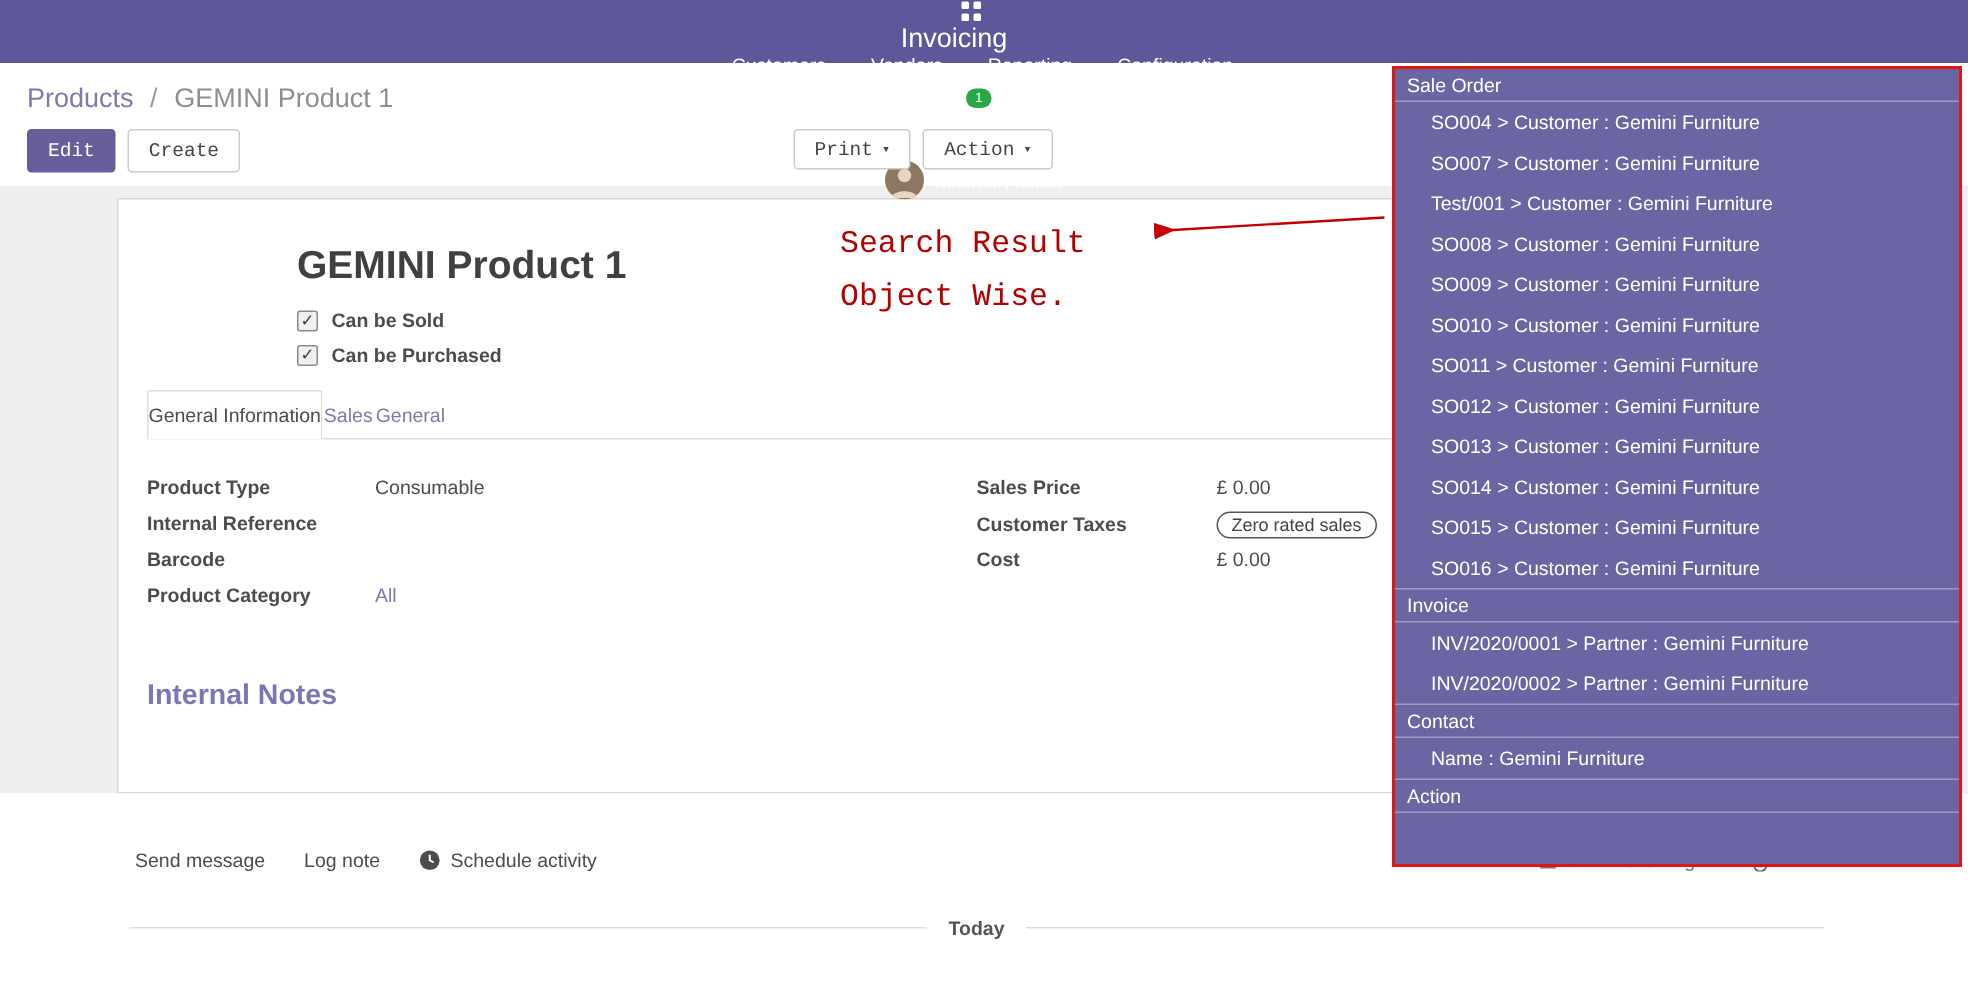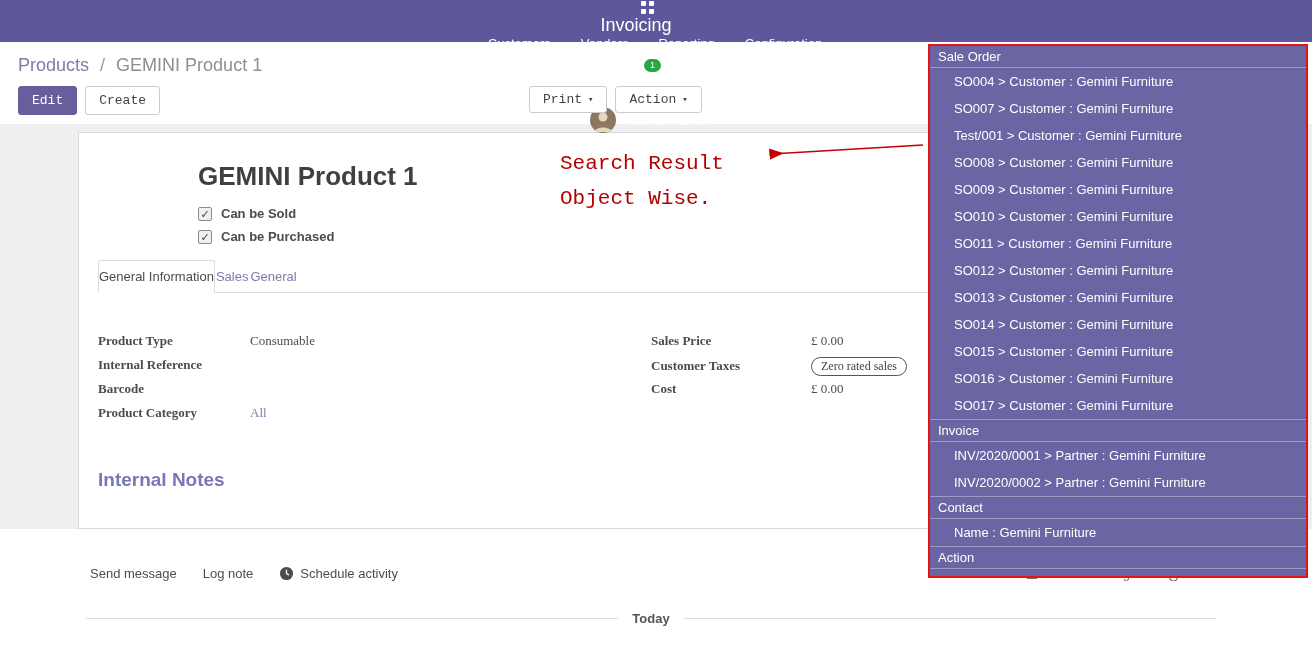--- a/index.html
+++ b/index.html
@@ -38,21 +38,21 @@
   .form-area{background:#efeff2;padding:8px 78px 0;}
   .sheet{background:#fff;border:1px solid #d8d8d8;height:397px;box-sizing:border-box;padding:18px 20px 0 19px;}
   .title-block{margin-left:100px;}
   .ptitle{font-size:26px;font-weight:700;color:#404040;margin:10px 0 14px;}
   .cbrow{display:flex;align-items:center;gap:9px;margin-bottom:8px;cursor:pointer;}
   .cb{width:14px;height:14px;border:1px solid #8a8a8a;background:#f0f0f0;font-size:11px;line-height:13px;text-align:center;color:#3c3c3c;border-radius:2px;box-sizing:border-box;}
   .cbl{font-weight:700;font-size:13px;color:#4c4c4c;}
   .tabs{display:flex;border-bottom:1px solid #ddd;margin-top:16px;}
   .tab{padding:8px 0;font-size:13px;color:#7C7BAD;cursor:pointer;border:1px solid transparent;margin-bottom:-1px;border-radius:2px 2px 0 0;}
   .tab.active{background:#fff;border-color:#ddd #ddd #fff;color:#4c4c4c;}
-  .fields{display:flex;margin-top:40px;font-family:Liberation Serif, serif;}
+  .fields{display:flex;margin-top:24px;}
   .col.left{width:553px;flex:none;}
   .col.right{flex:1;}
   .frow{display:flex;margin-bottom:5px;min-height:19px;align-items:baseline;}
   .flabel{width:152px;font-weight:700;font-size:13px;color:#4c4c4c;flex-shrink:0;}
   .col.right .flabel{width:160px;}
   .fvalue{font-size:13px;color:#4c4c4c;}
   .fvalue.link{color:#7C7BAD;cursor:pointer;}
   .tag{display:inline-block;border:1px solid #555;border-radius:11px;padding:1px 9px;font-size:12px;color:#444;}
   .notes{margin:40px 0 0;font-size:19px;color:#7878B6;font-weight:700;}
 
@@ -273,21 +273,20 @@
         <div class="dd-item">Test/001 &gt; Customer : Gemini Furniture</div>
         <div class="dd-item">SO008 &gt; Customer : Gemini Furniture</div>
         <div class="dd-item">SO009 &gt; Customer : Gemini Furniture</div>
         <div class="dd-item">SO010 &gt; Customer : Gemini Furniture</div>
         <div class="dd-item">SO011 &gt; Customer : Gemini Furniture</div>
         <div class="dd-item">SO012 &gt; Customer : Gemini Furniture</div>
         <div class="dd-item">SO013 &gt; Customer : Gemini Furniture</div>
         <div class="dd-item">SO014 &gt; Customer : Gemini Furniture</div>
         <div class="dd-item">SO015 &gt; Customer : Gemini Furniture</div>
         <div class="dd-item">SO016 &gt; Customer : Gemini Furniture</div>
-        <div class="dd-item">SO017 &gt; Customer : Gemini Furniture</div>
       </div>
     <div class="dd-head">Invoice</div>
     <div class="dd-list">
 
     <div class="dd-item">INV/2020/0001 &gt; Partner : Gemini Furniture</div>
         <div class="dd-item">INV/2020/0002 &gt; Partner : Gemini Furniture</div>
       </div>
     <div class="dd-head">Contact</div>
     <div class="dd-list">
 

